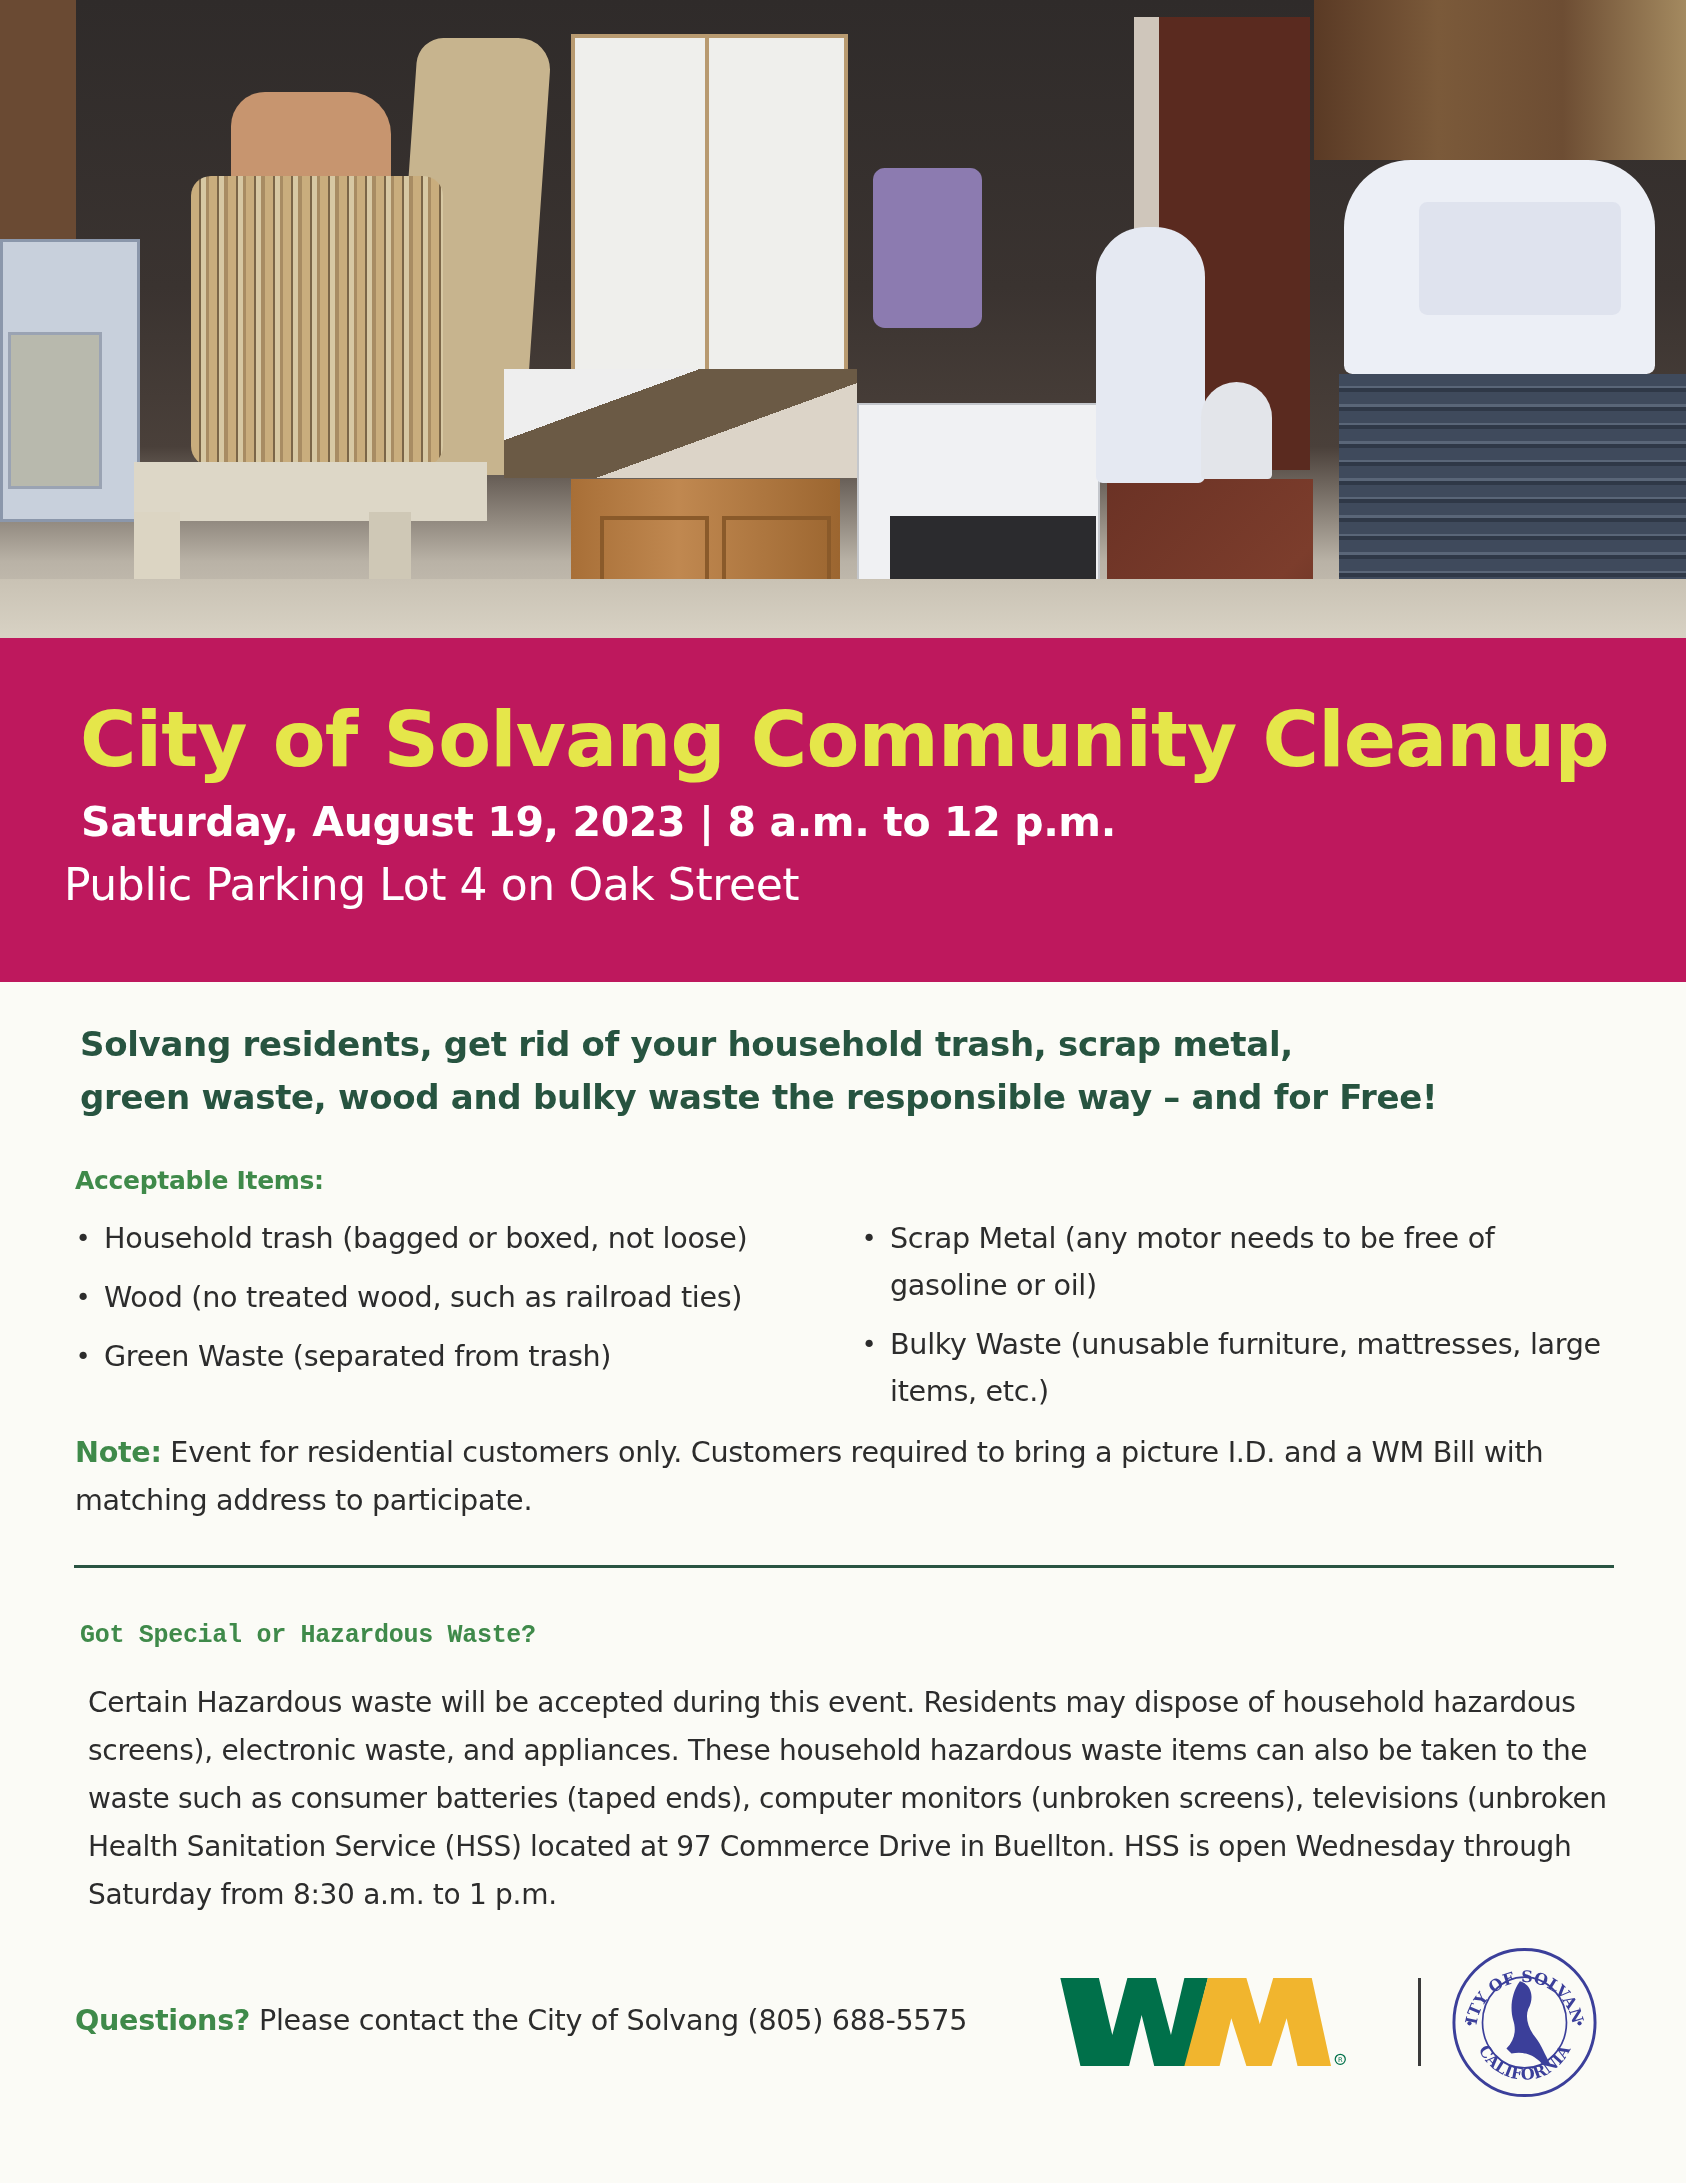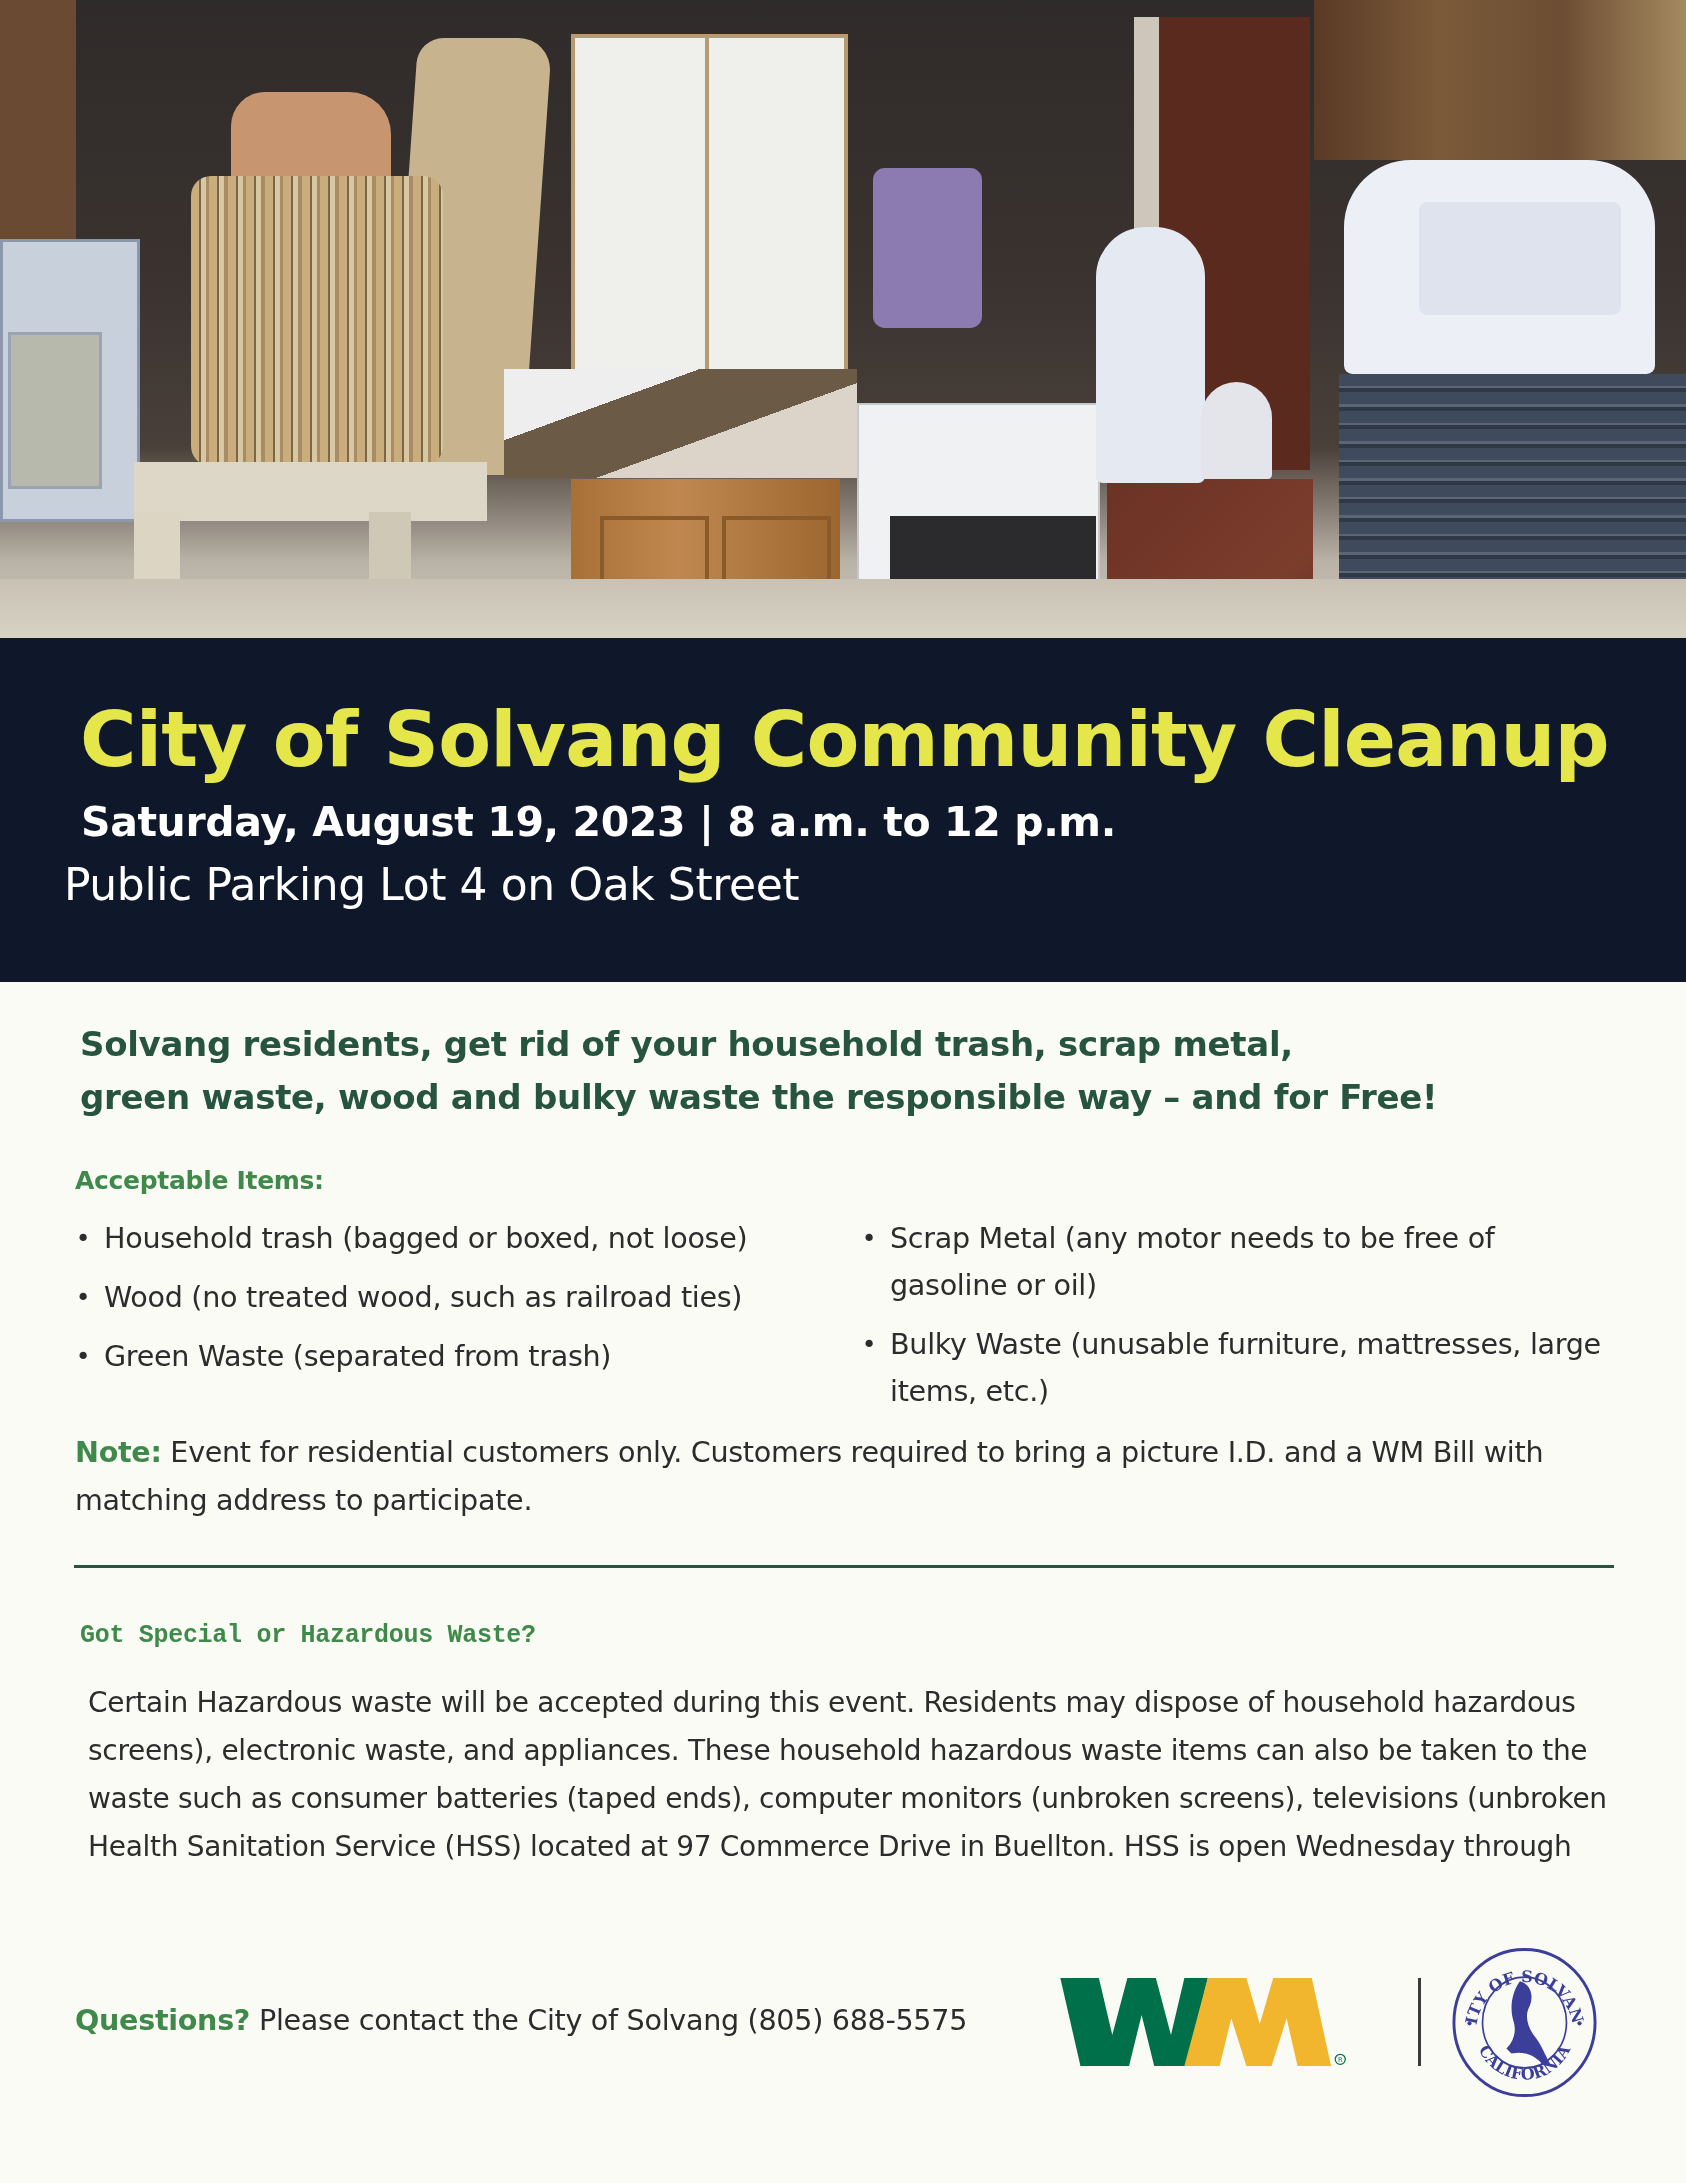--- a/index.html
+++ b/index.html
@@ -43,21 +43,21 @@
   .sink { left:1344px; top:160px; width:311px; height:214px; background:#eceff6; border-radius:67px 67px 8.4px 8.4px; }
   .sink-bowl { left:1419px; top:202px; width:202px; height:113px; background:#dfe3ee; border-radius:8.4px; }
   .tiles { left:1339px; top:374px; width:348px; height:210px;
     background: repeating-linear-gradient(180deg,#3f4a5c 0 11.8px,#5a6678 11.8px 14.3px,#2f3847 14.3px 18.5px); }
   .bench { left:1318px; top:579px; width:369px; height:17px; background:#3b2e27; }
   .wood-top { left:1314px; top:0; width:373px; height:160px; background:linear-gradient(90deg,#5a3a25,#7b5a3a,#6d4d33,#a48a60); }
 
   
   .banner {
     position: absolute; left: 0; top: 638px; width: 1687px; height: 344px;
-    background: #0f172a;
+    background: #be185d;
   }
   .title {
     position: absolute; left: 80px; top: 57px; margin: 0;
     font-family: "DejaVu Sans", sans-serif; font-weight: bold;
     font-size: 77px; letter-spacing: -0.8px; color: #e5e64a; white-space: nowrap;
   }
   .date {
     position: absolute; left: 81px; top: 160px;
     font-family: "DejaVu Sans", sans-serif; font-weight: bold;
     font-size: 41px; color: #ffffff; white-space: nowrap; letter-spacing: -0.4px;
@@ -184,20 +184,21 @@
 <p class="note"><b>Note:</b><span> Event for residential customers only. Customers required to bring a picture I.D. and a WM Bill with matching address to participate.</span></p>
 
 <div class="divider"></div>
 
 <h3 class="section-label haz-label">Got Special or Hazardous Waste?</h3>
 <p class="haz-body">
   <span>Certain Hazardous waste will be accepted during this event. Residents may dispose of household hazardous</span>
   <span>screens), electronic waste, and appliances. These household hazardous waste items can also be taken to the</span>
   <span>waste such as consumer batteries (taped ends), computer monitors (unbroken screens), televisions (unbroken</span>
   <span>Health Sanitation Service (HSS) located at 97 Commerce Drive in Buellton. HSS is open Wednesday through</span>
+  <span>Saturday from 8:30 a.m. to 1 p.m.</span>
 </p>
 
 <p class="questions"><b>Questions?</b><span> Please contact the City of Solvang (805) 688-5575</span></p>
 
 <svg class="wm-logo" viewBox="0 0 350 105" xmlns="http://www.w3.org/2000/svg">
   <polygon points="0,0 46,0 62,68 80,0 114,0 132,68 148,0 176,0 150,105 112,105 97,44 82,105 24,105" fill="#00704a"></polygon>
   <polygon points="176,0 148,105 190,105 204,48 222,105 252,105 270,48 283,105 323,105 300,0 254,0 238,55 222,0" fill="#f1b52e"></polygon>
   <circle cx="334" cy="97" r="6" fill="none" stroke="#00704a" stroke-width="1.5"></circle>
   <text x="334" y="100" font-size="8" text-anchor="middle" fill="#00704a" font-family="DejaVu Sans, sans-serif">R</text>
 </svg>

